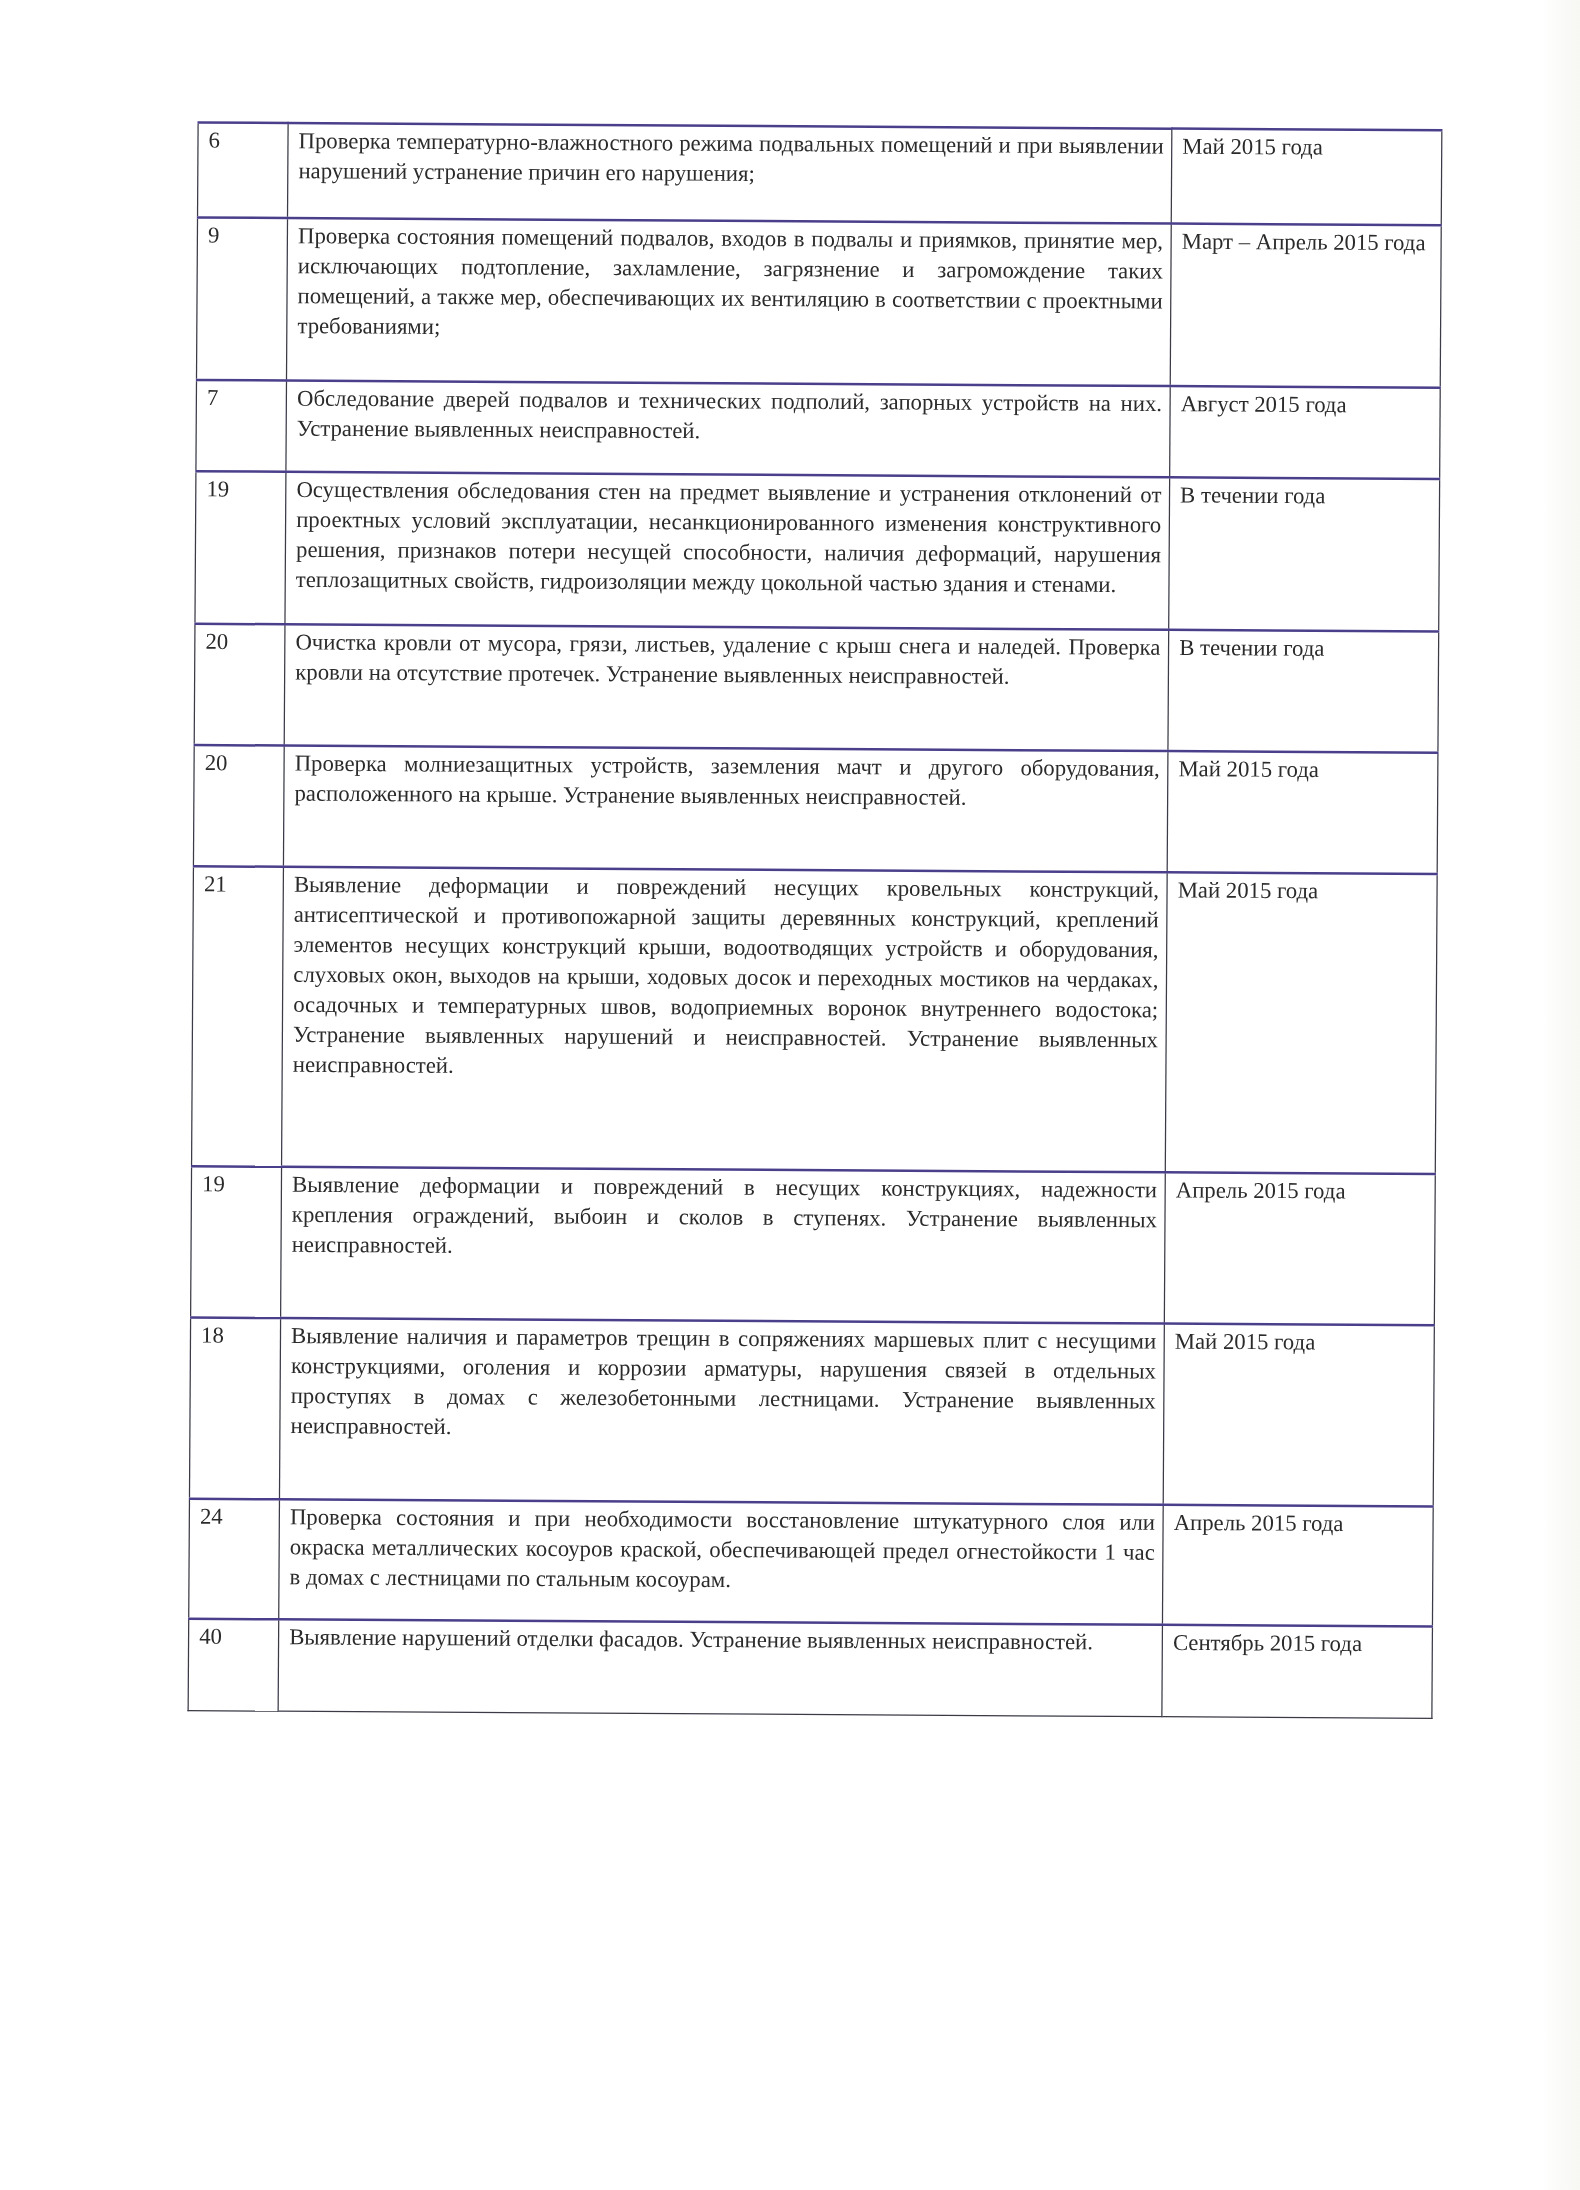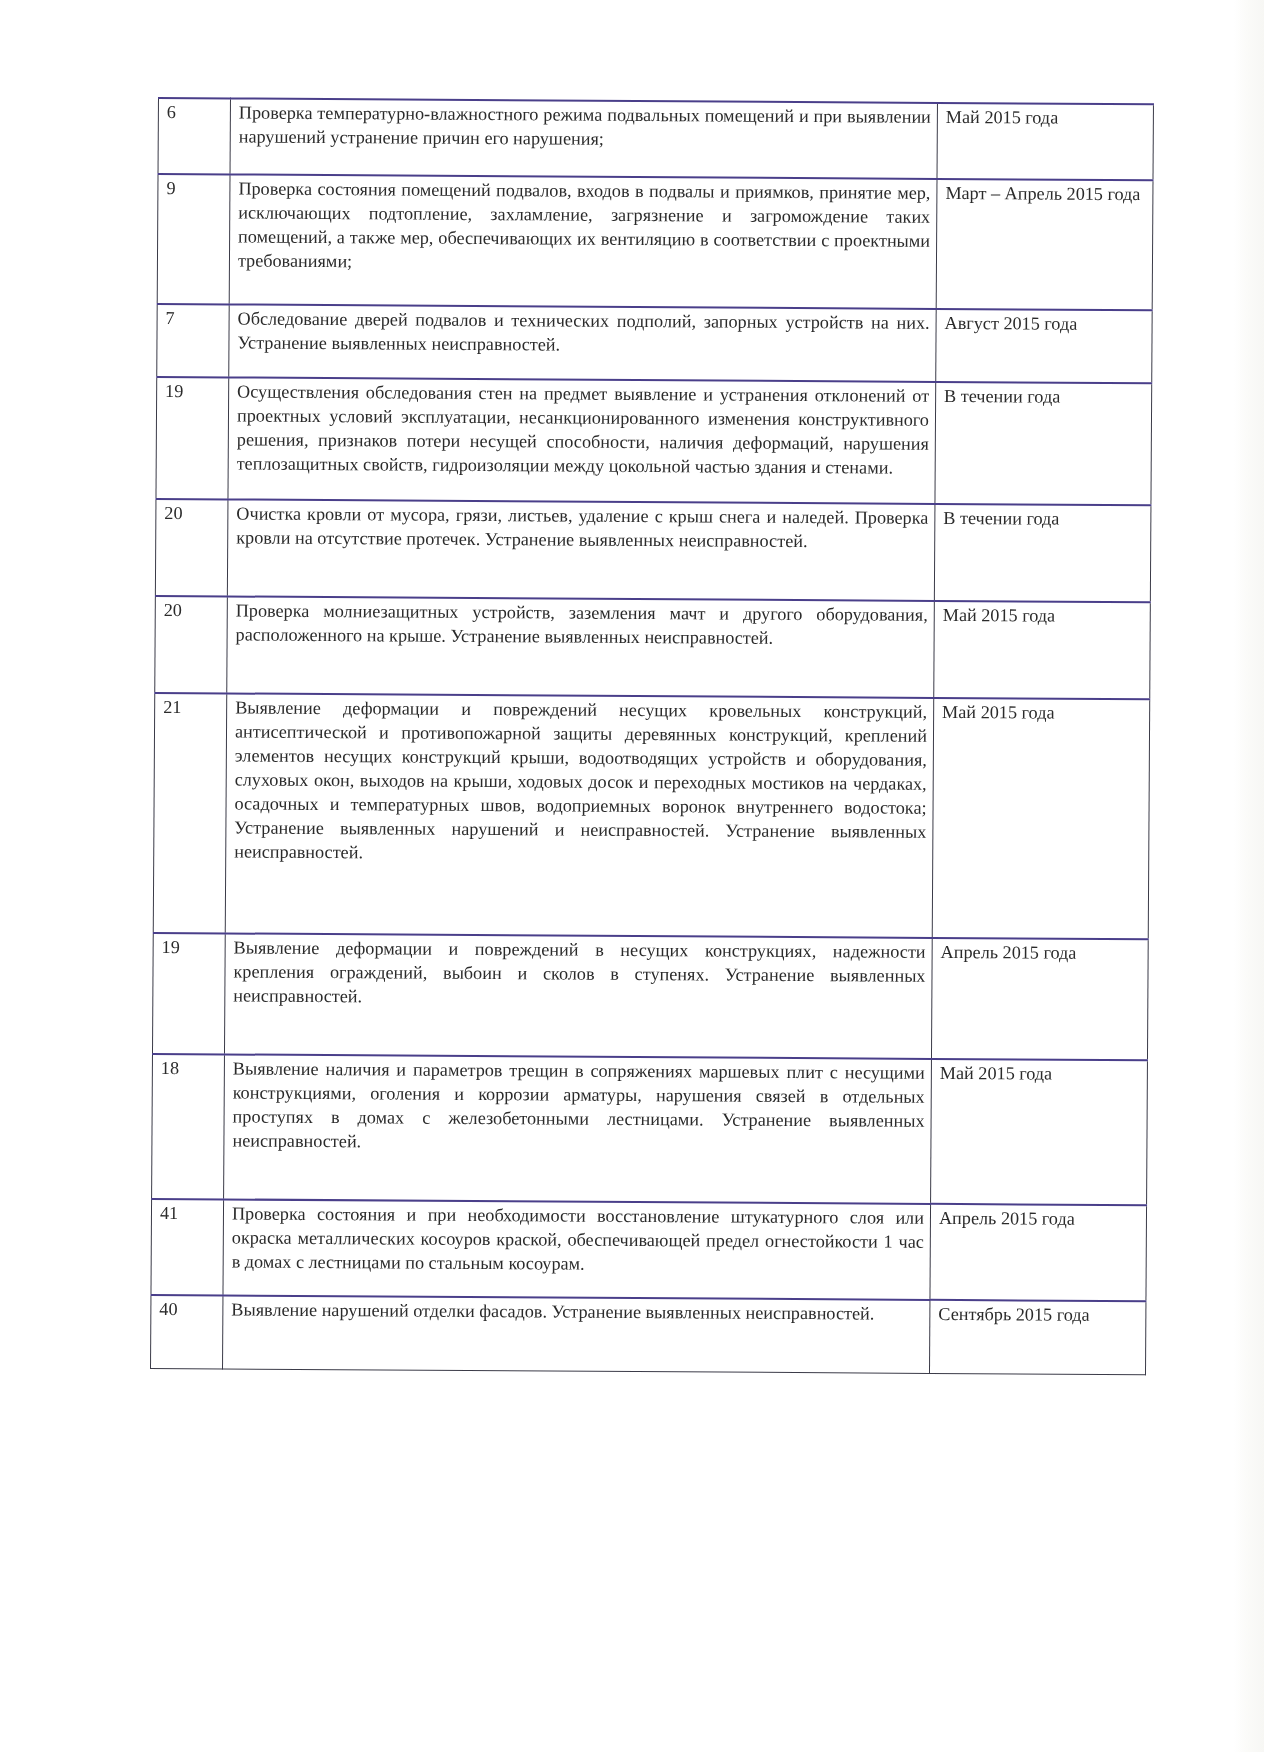--- a/index.html
+++ b/index.html
@@ -86,21 +86,21 @@
         <td class="num">19</td>
         <td class="desc">Выявление деформации и повреждений в несущих конструкциях, надежности крепления ограждений, выбоин и сколов в ступенях. Устранение выявленных неисправностей.</td>
         <td class="date">Апрель 2015 года</td>
       </tr>
       <tr style="height:145px">
         <td class="num">18</td>
         <td class="desc">Выявление наличия и параметров трещин в сопряжениях маршевых плит с несущими конструкциями, оголения и коррозии арматуры, нарушения связей в отдельных проступях в домах с железобетонными лестницами. Устранение выявленных неисправностей.</td>
         <td class="date">Май 2015 года</td>
       </tr>
       <tr style="height:96px">
-        <td class="num">41</td>
+        <td class="num">24</td>
         <td class="desc">Проверка состояния и при необходимости восстановление штукатурного слоя или окраска металлических косоуров краской, обеспечивающей предел огнестойкости 1 час в домах с лестницами по стальным косоурам.</td>
         <td class="date">Апрель 2015 года</td>
       </tr>
       <tr style="height:73px">
         <td class="num">40</td>
         <td class="desc">Выявление нарушений отделки фасадов. Устранение выявленных неисправностей.</td>
         <td class="date">Сентябрь 2015 года</td>
       </tr>
     </tbody>
   </table>

